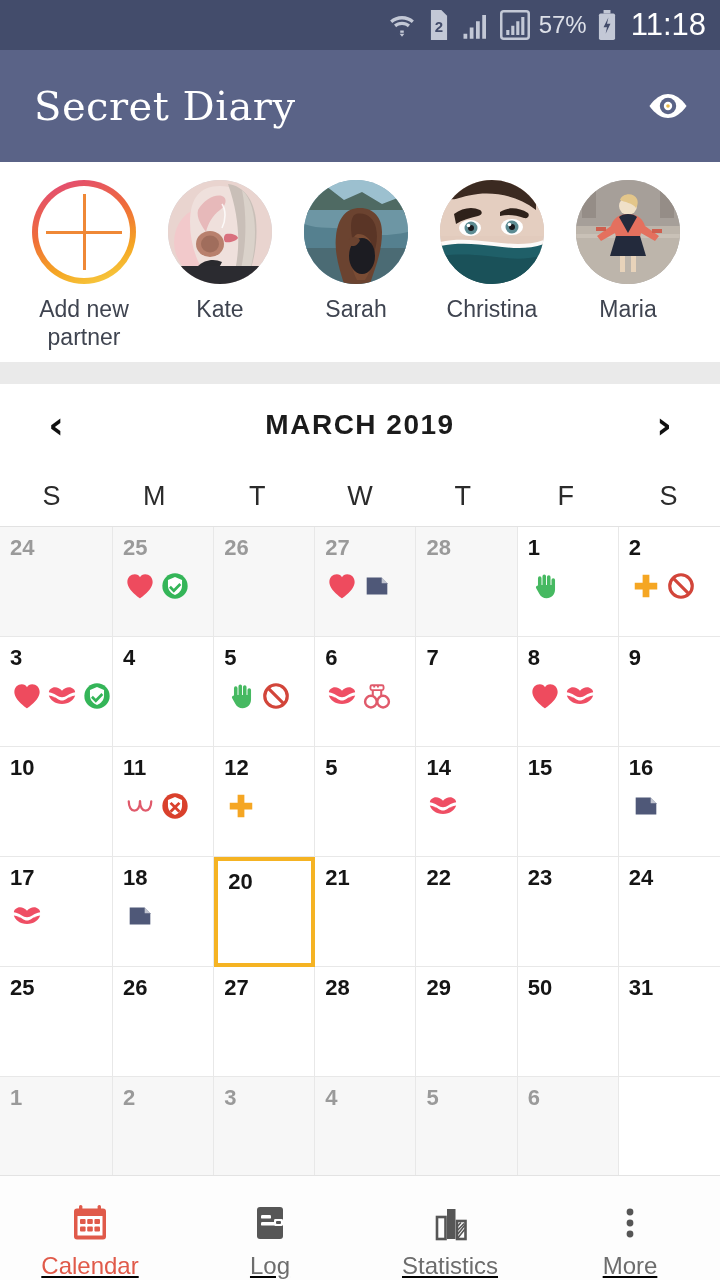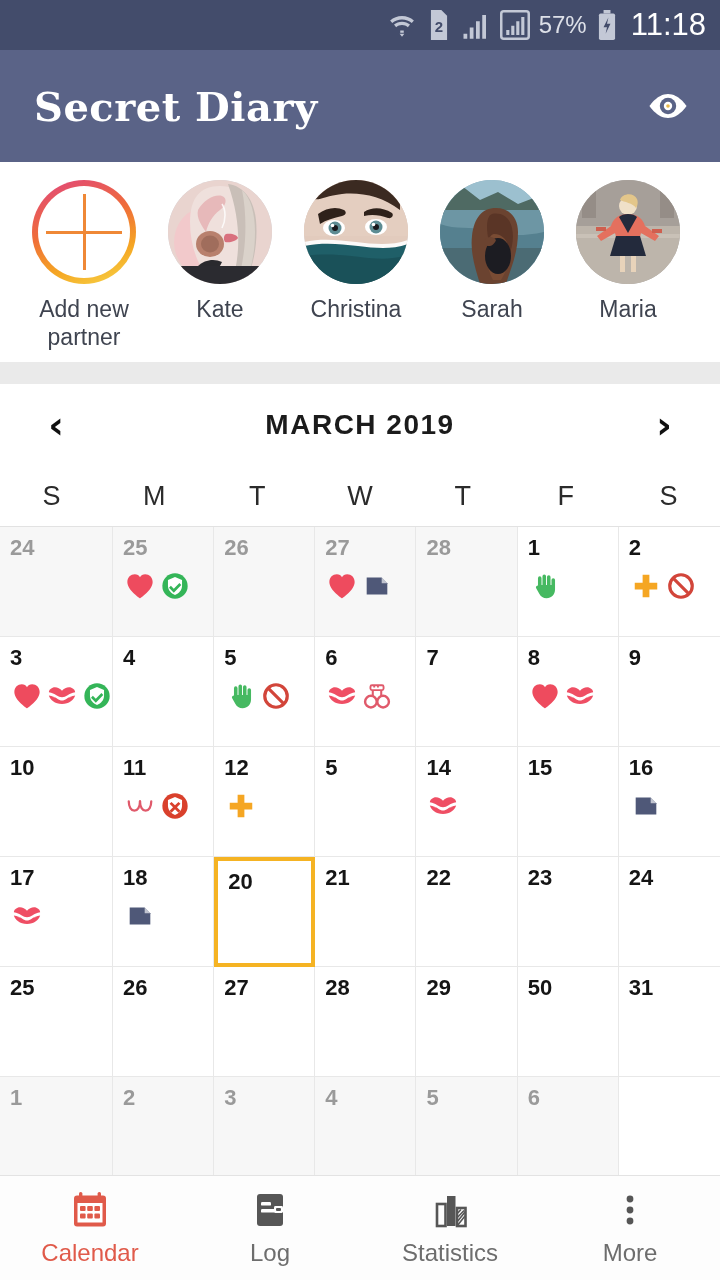--- a/index.html
+++ b/index.html
@@ -40,21 +40,21 @@
     background: #5a6387;
     display: flex;
     align-items: center;
     justify-content: space-between;
     padding: 0 28px 0 34px;
   }
   .app-title {
     color: #ffffff;
     font-family: "DejaVu Serif", "Liberation Serif", serif;
     font-size: 40px;
-    font-weight: 700;
+    font-weight: 400;
     letter-spacing: 0.5px;
   }
   .eye-btn { width: 48px; height: 48px; display:flex; align-items:center; justify-content:center; }
 
   
   .partners {
     height: 200px;
     background: #ffffff;
     display: flex;
     align-items: flex-start;
@@ -165,22 +165,23 @@
   
   .bottomnav {
     position: absolute; left: 0; bottom: 0;
     width: 720px; height: 105px;
     background: #fdfdfd;
     border-top: 1px solid #e3e3e3;
     display: grid; grid-template-columns: repeat(4, 1fr);
   }
   .navitem {
     display: flex; flex-direction: column;
-    align-items: center; justify-content: center;
+    align-items: center; justify-content: flex-end;
     gap: 8px;
+    text-decoration: underline;
   }
   .navlabel { font-size: 24px; color: #6d6d6d; }
   .navitem.active .navlabel { color: #e05a4a; }
   .navicon { height: 42px; display:flex; align-items:center; justify-content:center; }
 </style>
 </head>
 <body>
 
 <div class="statusbar">
   <span class="sicon">
@@ -250,20 +251,39 @@
         <path d="M30 30c6-10 16-16 24-14 6 2 4 10-2 14-8 6-12 14-14 22-4-6-10-14-8-22z" fill="#e7b9ba"></path>
         <ellipse cx="42" cy="64" rx="14" ry="13" fill="#b8806d"></ellipse>
         <ellipse cx="42" cy="64" rx="9" ry="8.5" fill="#a06d5c"></ellipse>
         <path d="M58 54c6-1 11 1 12 4-2 3-8 5-13 4-2-3-1-7 1-8z" fill="#d9707e"></path>
         <path d="M30 86c6-6 16-8 24-4-4 10-14 16-24 14z" fill="#2a2a2e"></path>
         <rect x="0" y="86" width="104" height="18" fill="#2b2b30"></rect>
         <path d="M54 24c4 6 4 16 0 24" stroke="#ffffff" stroke-width="1.6" fill="none" opacity=".8"></path>
       </svg>
     </div>
     <div class="partner-name">Kate</div>
+  </div>
+
+  <div class="partner">
+    <div class="avatar">
+      <svg width="104" height="104" viewBox="0 0 104 104">
+        <rect width="104" height="104" fill="#8fb6c7"></rect>
+        <rect y="0" width="104" height="30" fill="#9cc0cf"></rect>
+        <path d="M0 18 L22 6 L40 20 L58 12 L78 24 L104 14 L104 34 L0 34z" fill="#4f6a63"></path>
+        <rect y="30" width="104" height="40" fill="#6d96a4"></rect>
+        <path d="M0 44c16 6 30 2 46 6s30 8 58 2v20H0z" fill="#55808f"></path>
+        <rect y="68" width="104" height="36" fill="#4b6b74"></rect>
+        <path d="M56 28c14 0 22 10 22 24 0 22-8 38-12 52H40c-4-14-10-30-8-48 2-18 10-28 24-28z" fill="#6b4330"></path>
+        <path d="M52 34c10-2 18 4 20 14 3 14-2 26-6 34-8-2-14-10-17-20-3-12-3-26 3-28z" fill="#5a3526"></path>
+        <path d="M54 54c8 0 14 6 15 16 1 12-3 22-8 30h-8c-5-10-8-22-6-32 1-9 4-14 7-14z" fill="#7a4c34"></path>
+        <ellipse cx="58" cy="76" rx="13" ry="18" fill="#1c1c22"></ellipse>
+        <path d="M44 60c4-4 9-4 12 0-2 6-8 8-12 4z" fill="#6b4330"></path>
+      </svg>
+    </div>
+    <div class="partner-name">Sarah</div>
   </div>
 
   <div class="partner">
     <div class="avatar">
       <svg width="104" height="104" viewBox="0 0 104 104">
         <rect width="104" height="104" fill="#e2cbbd"></rect>
         <path d="M0 0h104v56H0z" fill="#e4cec0"></path>
         <path d="M8 6c10-8 26-10 42-8 18 2 34 8 46 20v12c-18-14-40-18-58-16S14 22 8 18z" fill="#3b2a21"></path>
         <path d="M14 34c8-6 18-8 26-4 3 2 2 5-2 6-8 2-16 4-22 8z" fill="#2e211a"></path>
         <path d="M60 32c8-5 18-5 28 1 2 2 0 6-4 5-8-3-16-4-24-2z" fill="#2e211a"></path>
@@ -279,39 +299,20 @@
         <path d="M0 66c20-4 36-2 54 0s32 4 50-2v40H0z" fill="#1f5f68"></path>
         <path d="M0 76c22-3 38-1 56 1s30 3 48-2v29H0z" fill="#1a5159"></path>
       </svg>
     </div>
     <div class="partner-name">Christina</div>
   </div>
 
   <div class="partner">
     <div class="avatar">
       <svg width="104" height="104" viewBox="0 0 104 104">
-        <rect width="104" height="104" fill="#8fb6c7"></rect>
-        <rect y="0" width="104" height="30" fill="#9cc0cf"></rect>
-        <path d="M0 18 L22 6 L40 20 L58 12 L78 24 L104 14 L104 34 L0 34z" fill="#4f6a63"></path>
-        <rect y="30" width="104" height="40" fill="#6d96a4"></rect>
-        <path d="M0 44c16 6 30 2 46 6s30 8 58 2v20H0z" fill="#55808f"></path>
-        <rect y="68" width="104" height="36" fill="#4b6b74"></rect>
-        <path d="M56 28c14 0 22 10 22 24 0 22-8 38-12 52H40c-4-14-10-30-8-48 2-18 10-28 24-28z" fill="#6b4330"></path>
-        <path d="M52 34c10-2 18 4 20 14 3 14-2 26-6 34-8-2-14-10-17-20-3-12-3-26 3-28z" fill="#5a3526"></path>
-        <path d="M54 54c8 0 14 6 15 16 1 12-3 22-8 30h-8c-5-10-8-22-6-32 1-9 4-14 7-14z" fill="#7a4c34"></path>
-        <ellipse cx="58" cy="76" rx="13" ry="18" fill="#1c1c22"></ellipse>
-        <path d="M44 60c4-4 9-4 12 0-2 6-8 8-12 4z" fill="#6b4330"></path>
-      </svg>
-    </div>
-    <div class="partner-name">Sarah</div>
-  </div>
-
-  <div class="partner">
-    <div class="avatar">
-      <svg width="104" height="104" viewBox="0 0 104 104">
         <rect width="104" height="104" fill="#b5ada4"></rect>
         <rect y="0" width="104" height="46" fill="#a69f99"></rect>
         <rect y="46" width="104" height="58" fill="#bdb5ab"></rect>
         <path d="M0 54h104v4H0z" fill="#c9c1b7"></path>
         <rect x="6" y="8" width="14" height="30" fill="#8e867f" opacity=".7"></rect>
         <rect x="84" y="10" width="14" height="28" fill="#8e867f" opacity=".7"></rect>
         <circle cx="52" cy="26" r="9" fill="#efe0c8"></circle>
         <path d="M44 20c2-7 14-8 17-1 2 5-1 9-1 9-3-5-12-6-16-8z" fill="#e3c68a"></path>
         <path d="M52 34c10 0 15 5 17 12l14 10-4 5-14-8-1 4H40l-1-4-14 8-4-5 14-10c2-7 7-12 17-12z" fill="#e4705e"></path>
         <path d="M52 34c4 0 7 1 9 3l-9 16-9-16c2-2 5-3 9-3z" fill="#232a3c"></path>

